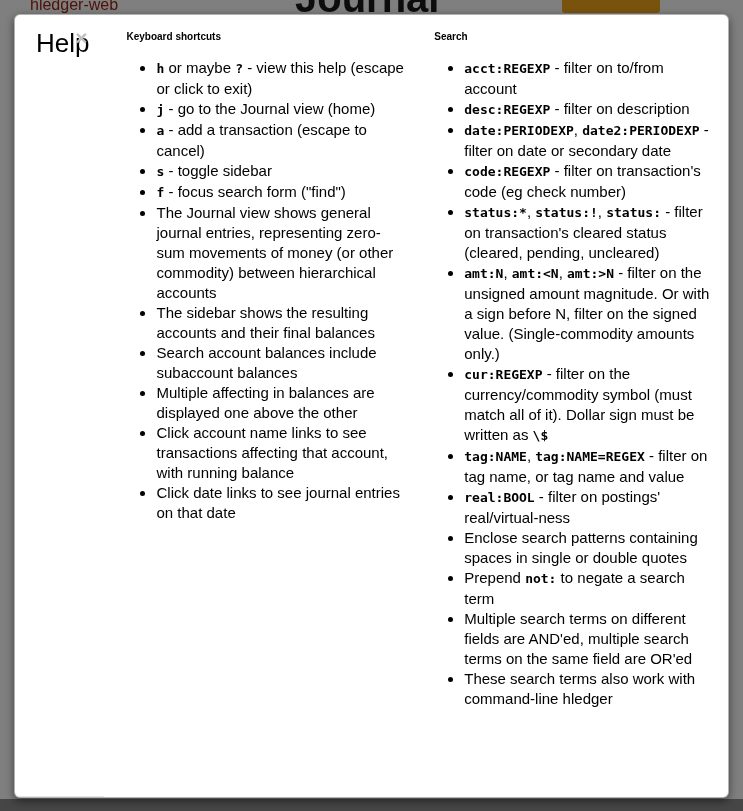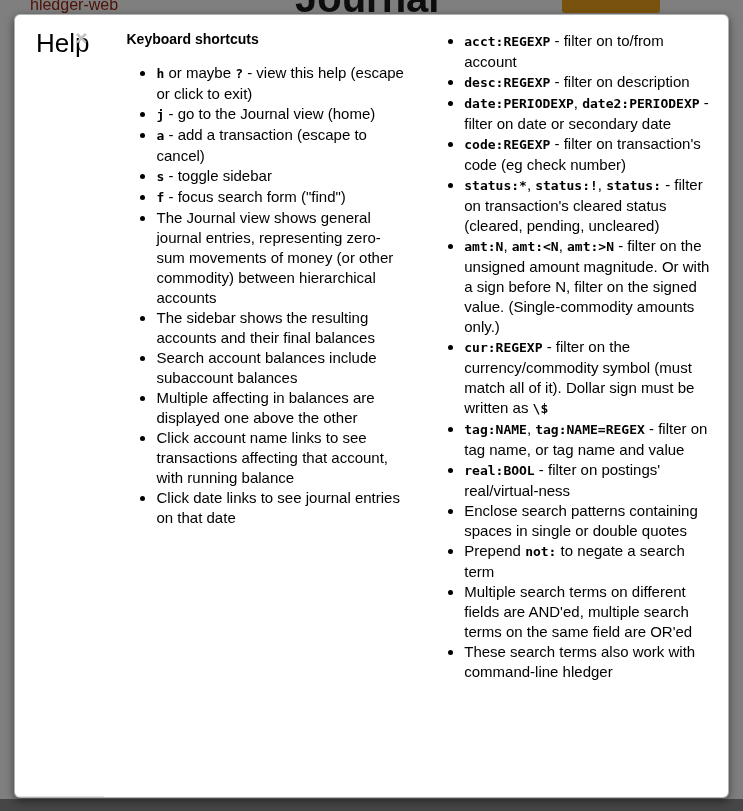--- a/index.html
+++ b/index.html
@@ -42,21 +42,21 @@
     position:absolute;right:13px;top:10px;border:0;background:none;
     font-size:21px;font-weight:bold;color:#c0c0c0;cursor:pointer;
     line-height:1;padding:2px 4px;font-family:"Liberation Sans",sans-serif;
   }
   .modal-body{
     flex:1 1 auto;display:flex;padding:16px 10px 10px 10px;overflow:hidden;
   }
   .col{flex:1;min-width:0;padding:0 10px 0 12px;}
   .col + .col{padding-left:18px;padding-right:4px;}
   .col h4{
-    margin:0 0 16px 0;font-size:14px;font-weight:bold;color:#000;
+    margin:0 0 16px 0;font-size:10px;font-weight:bold;color:#000;
   }
   .col h4.spaced{margin-top:30px;}
   .col ul{margin:0;padding-left:30px;list-style:disc;}
   .col li{
     font-size:15px;line-height:20px;color:#000;margin:0;
   }
   code{
     font-family:"DejaVu Sans Mono", monospace;font-weight:bold;
     font-size:13px;color:#000;
   }
@@ -91,20 +91,21 @@
       <ul>
           <li>The Journal view shows general journal entries, representing zero-sum movements of money (or other commodity) between hierarchical accounts</li>
           <li>The sidebar shows the resulting accounts and their final balances</li>
           <li>Search account balances include subaccount balances</li>
           <li>Multiple affecting in balances are displayed one above the other</li>
           <li>Click account name links to see transactions affecting that account, with running balance</li>
           <li>Click date links to see journal entries on that date</li>
         </ul>
     </div>
     <div class="col">
+      <h4>Search</h4>
       <ul>
           <li><code>acct:REGEXP</code> - filter on to/from account</li>
           <li><code>desc:REGEXP</code> - filter on description</li>
           <li><code>date:PERIODEXP</code>, <code>date2:PERIODEXP</code> - filter on date or secondary date</li>
           <li><code>code:REGEXP</code> - filter on transaction's code (eg check number)</li>
           <li><code>status:*</code>, <code>status:!</code>, <code>status:</code> - filter on transaction's cleared status (cleared, pending, uncleared)</li>
           <li><code>amt:N</code>, <code>amt:&lt;N</code>, <code>amt:&gt;N</code> - filter on the unsigned amount magnitude. Or with a sign before N, filter on the signed value. (Single-commodity amounts only.)</li>
           <li><code>cur:REGEXP</code> - filter on the currency/commodity symbol (must match all of it). Dollar sign must be written as <code>\$</code></li>
           <li><code>tag:NAME</code>, <code>tag:NAME=REGEX</code> - filter on tag name, or tag name and value</li>
           <li><code>real:BOOL</code> - filter on postings' real/virtual-ness</li>

